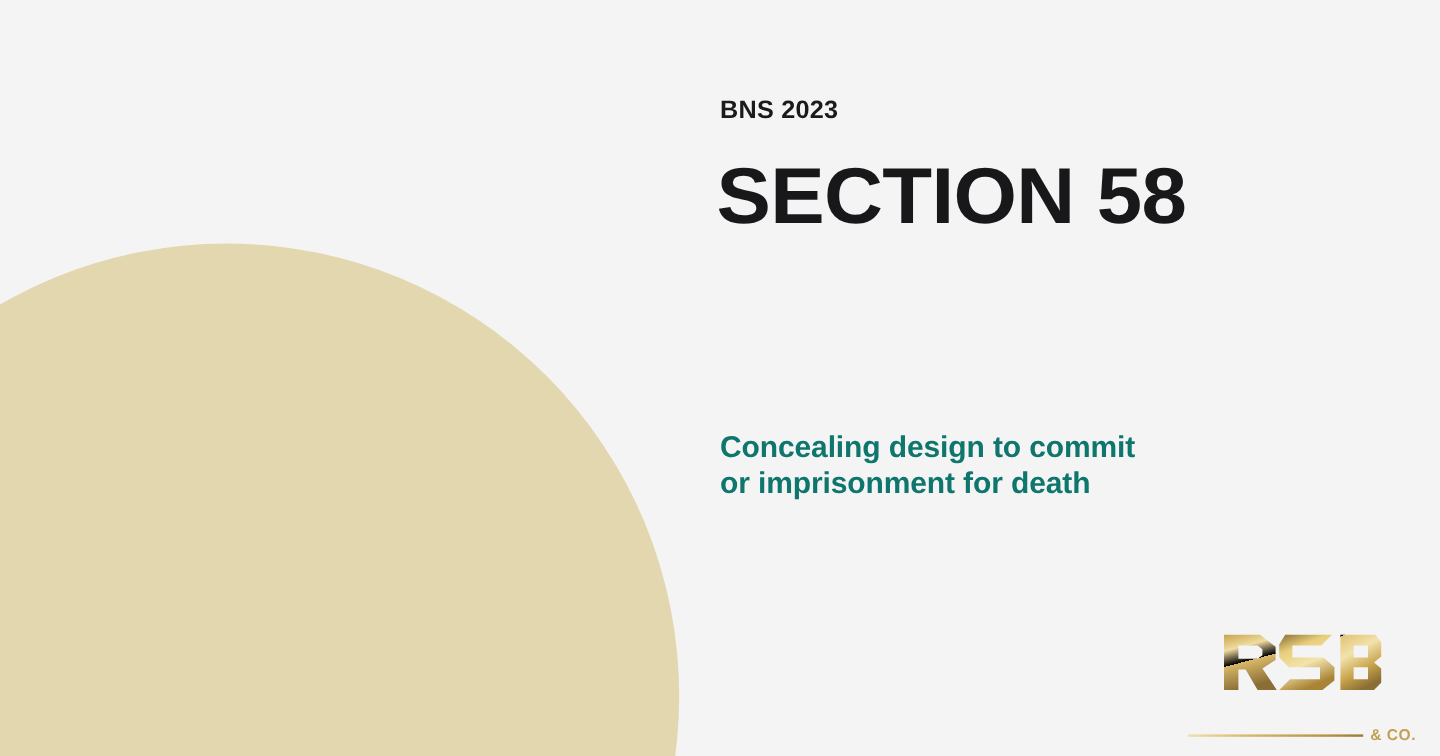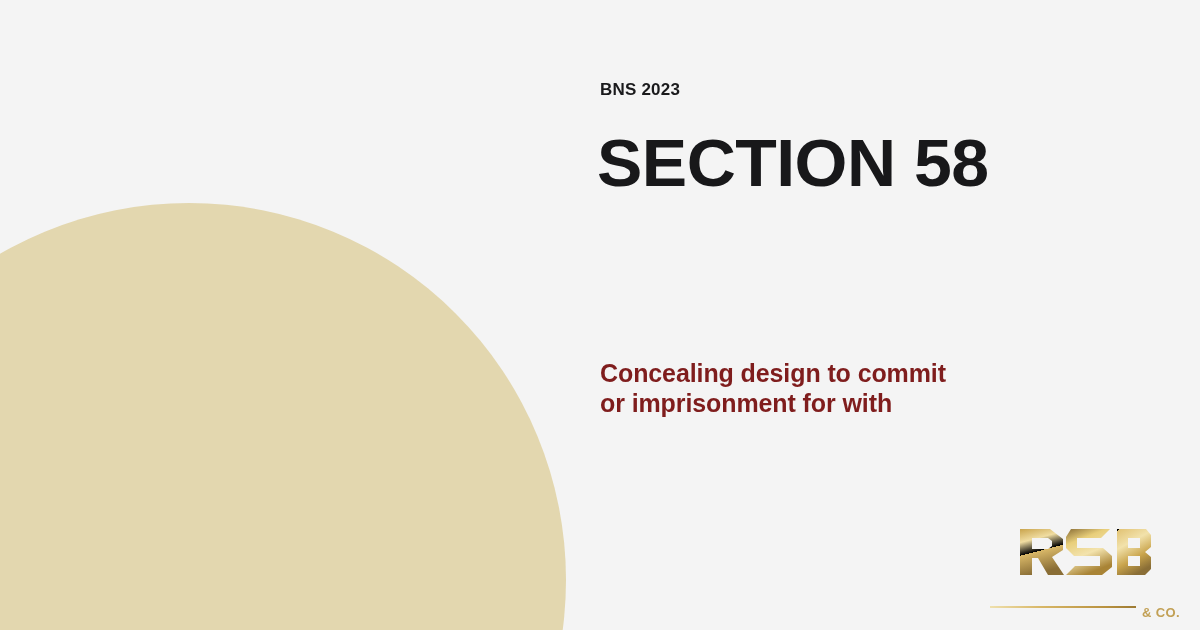--- a/index.html
+++ b/index.html
@@ -40,21 +40,21 @@
     left: 600px;
     top: 0;
     width: 540px;
     height: 630px;
   }
 
   .eyebrow {
     position: absolute;
     left: 0;
     top: 81px;
-    font-size: 17px;
+    font-size: 21px;
     font-weight: bold;
     letter-spacing: 0.2px;
     color: #1a1a1c;
     line-height: 1;
     white-space: nowrap;
   }
 
   .title {
     position: absolute;
     left: -3px;
@@ -71,21 +71,21 @@
 
   .description {
     position: absolute;
     left: 0;
     top: 358px;
     width: 470px;
     font-size: 25px;
     font-weight: bold;
     line-height: 30px;
     letter-spacing: -0.1px;
-    color: #7f1d1d;
+    color: #0f766e;
   }
   .description .line {
     display: block;
     white-space: nowrap;
   }
 
   
   .logo {
     position: absolute;
     left: 990px;
@@ -120,21 +120,21 @@
     line-height: 1;
     white-space: nowrap;
   }
 
   .logo-footer {
     position: absolute;
     left: 0;
     top: 78px;
     width: 190px;
     display: flex;
-    align-items: flex-start;
+    align-items: center;
     gap: 6px;
   }
   .logo-rule {
     flex: 1 1 auto;
     height: 2px;
     background: linear-gradient(90deg, #efe0ad 0%, #d8b767 35%, #b8913f 80%, #9c7a33 100%);
   }
   .logo-suffix {
     flex: 0 0 auto;
     font-size: 13px;
@@ -153,21 +153,21 @@
   <div class="deco-circle"></div>
 
   <div class="content">
 
     <div class="eyebrow">BNS 2023</div>
 
     <div class="title">SECTION 58</div>
 
     <div class="description">
       <span class="line">Concealing design to commit</span>
-      <span class="line">or imprisonment for with</span>
+      <span class="line">or imprisonment for death</span>
     </div>
 
   </div>
 
   <div class="logo">
 
     <div class="logo-monogram">
       <svg viewBox="0 0 270 96" xmlns="http://www.w3.org/2000/svg" aria-hidden="true">
         <defs>
           <linearGradient id="goldA" x1="0" y1="0" x2="0.25" y2="1">

